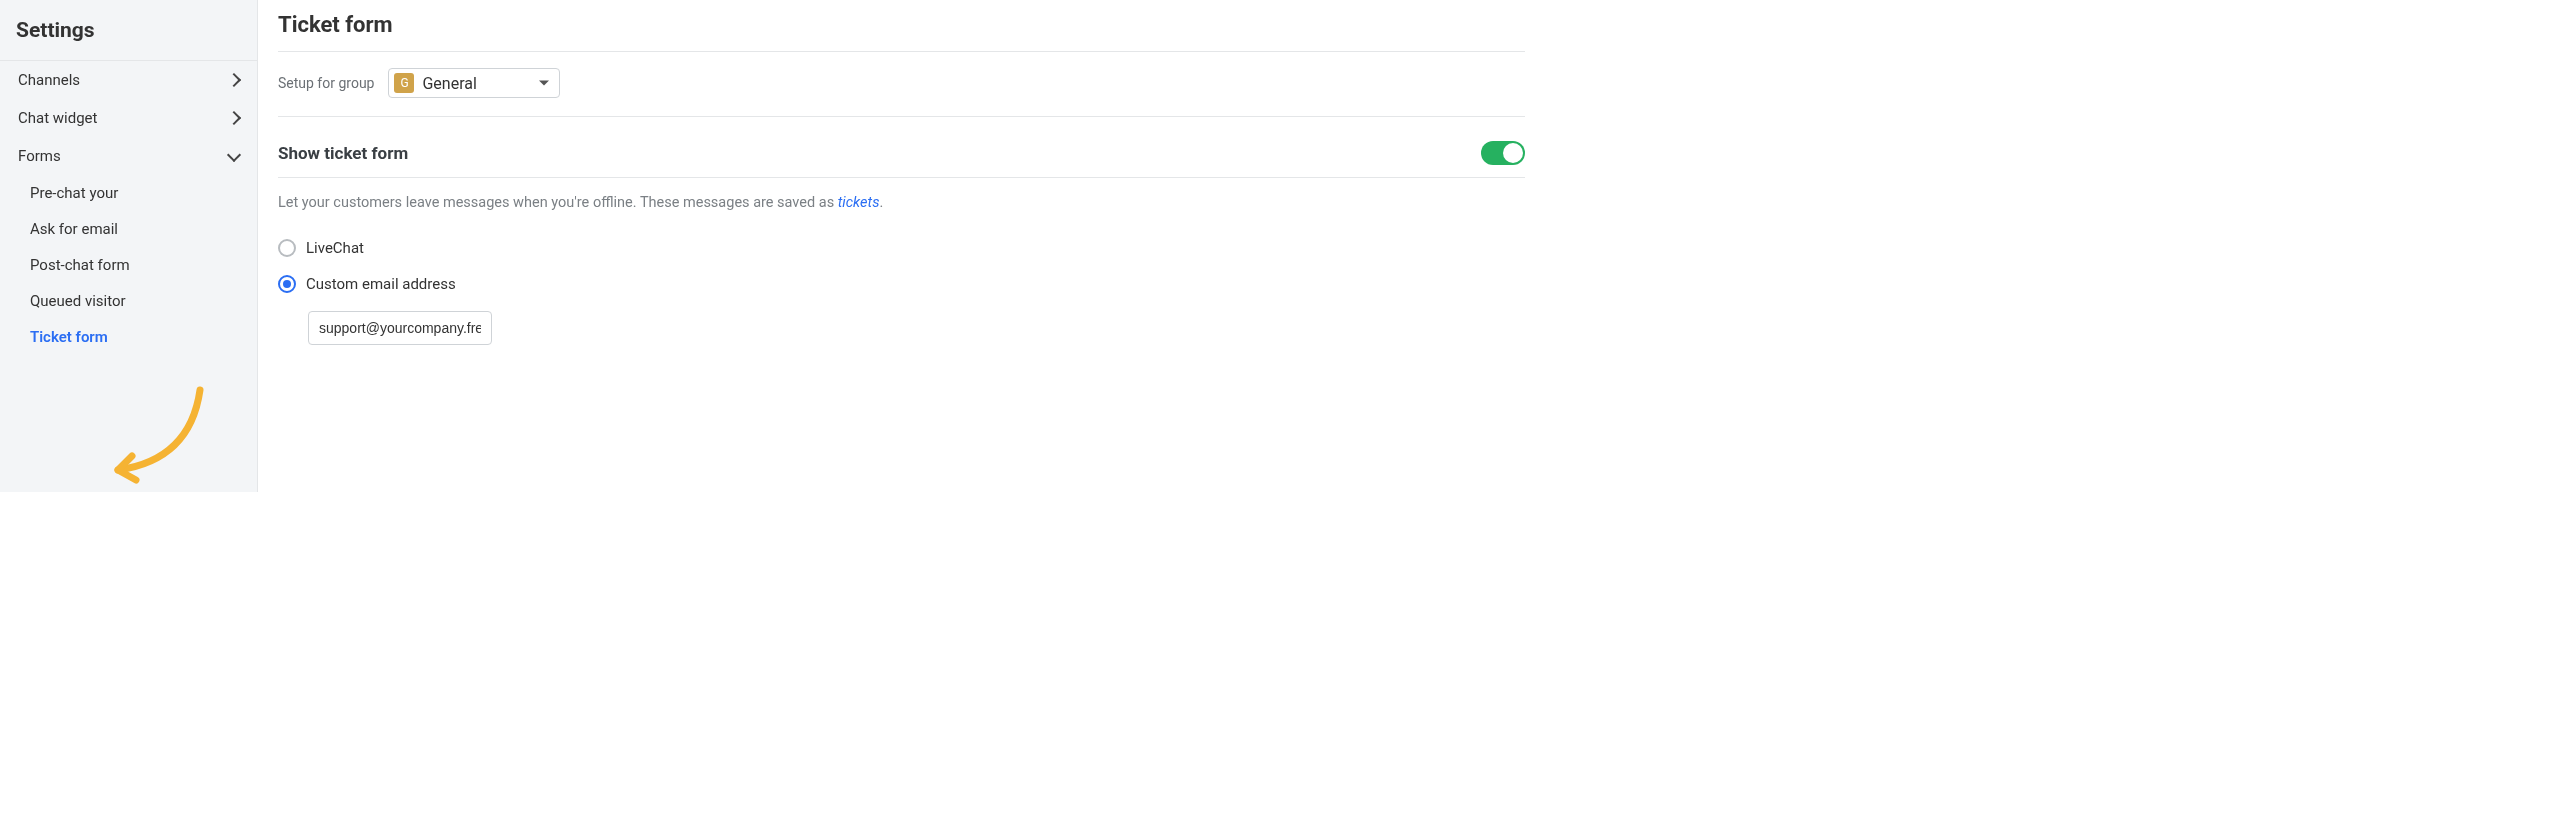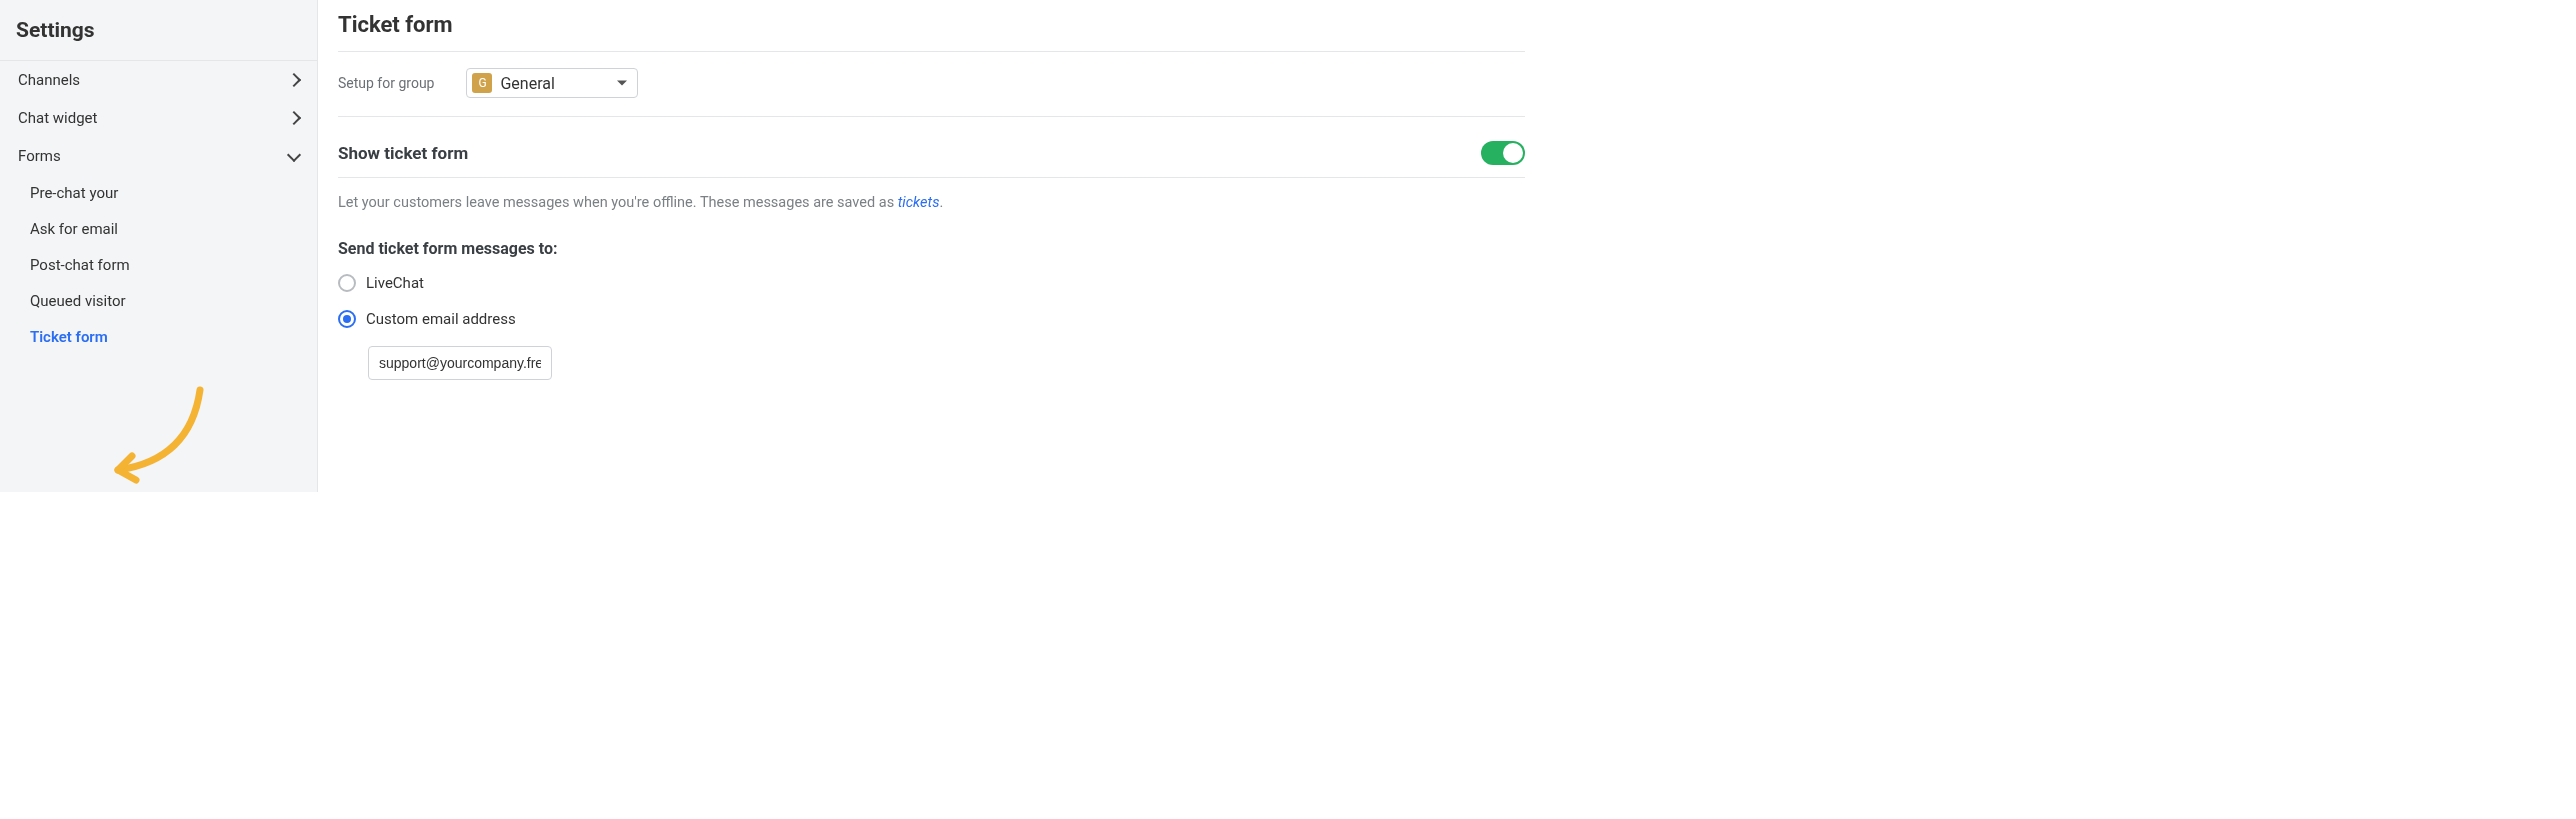--- a/index.html
+++ b/index.html
@@ -5,21 +5,21 @@
     * { box-sizing: border-box; margin: 0; padding: 0; }
     body {
       font-family: -apple-system, BlinkMacSystemFont, "Segoe UI", Roboto, Helvetica, Arial, sans-serif;
       color: #333;
       background: #fff;
       display: flex;
       min-height: 492px;
       width: 1545px;
     }
     .sidebar {
-      width: 318px;
+      width: 258px;
       background: #f3f5f7;
       border-right: 1px solid #e4e6e8;
       padding-top: 10px;
       position: relative;
     }
     .sidebar-header {
       font-size: 21px;
       font-weight: 700;
       color: #333;
       padding: 8px 16px 18px 16px;
@@ -67,21 +67,21 @@
     }
     .main-title {
       font-size: 22px;
       font-weight: 700;
       color: #333;
       padding-bottom: 14px;
     }
     .group-row {
       display: flex;
       align-items: center;
-      gap: 32px;
+      gap: 14px;
       padding: 10px 0 18px 0;
       border-top: 1px solid #e4e6e8;
       border-bottom: 1px solid #e4e6e8;
       margin-bottom: 24px;
       padding-top: 16px;
     }
     .group-label { color:#6b7075; font-size:14px; }
     .group-select {
       display: flex;
       align-items: center;
@@ -236,21 +236,20 @@
     <span class="section-title">Show ticket form</span>
     <div class="toggle">
       <div class="toggle-knob"></div>
     </div>
   </div>
 
   <div class="help-text">
     <span>Let your customers leave messages when you're offline. These messages are saved as </span><a href="#">tickets</a><span>.</span>
   </div>
 
-  <div class="subsection-title">Send ticket form messages to:</div>
 
   <div class="radio-row">
     <span class="radio"></span>
     <span>LiveChat</span>
   </div>
 
   <div class="radio-row">
     <span class="radio checked"></span>
     <span>Custom email address</span>
   </div>

